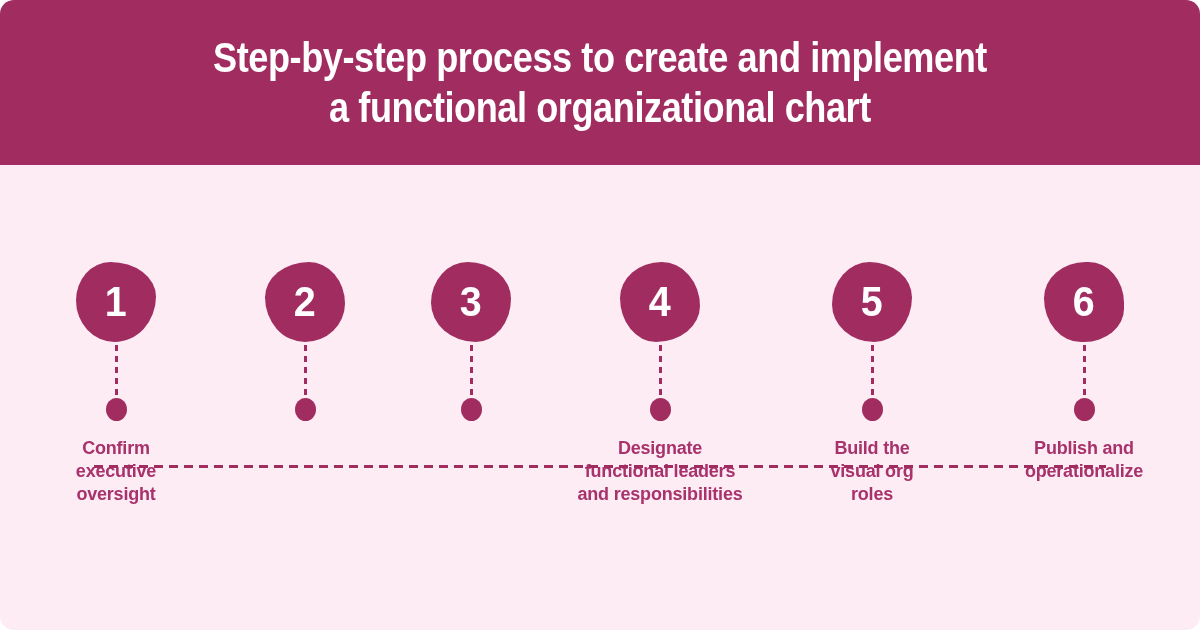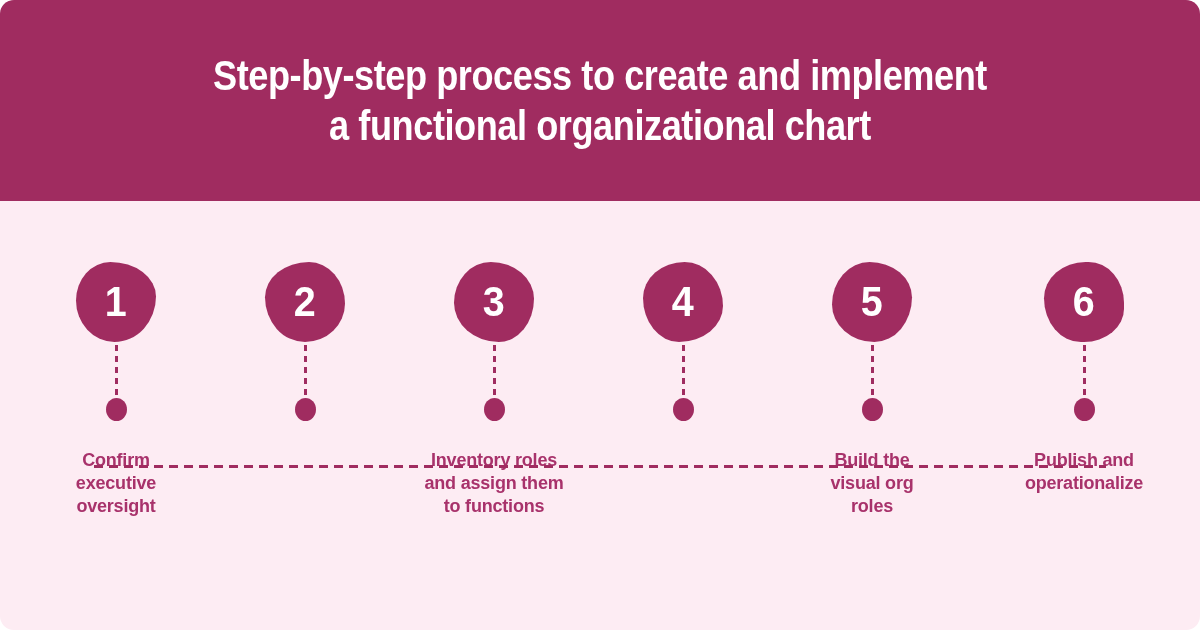--- a/index.html
+++ b/index.html
@@ -19,21 +19,21 @@
     position: relative;
     width: 1200px; height: 630px;
     background: var(--background, #FDECF3);
     border-radius: 14px;
     overflow: hidden;
   }
   
   .header {
     position: absolute;
     top: 0; left: 0; right: 0;
-    height: 201px;
+    height: 165px;
     background: var(--primary, #A02C60);
     border-radius: 12px 12px 0 0;
     display: flex;
     align-items: center;
     justify-content: center;
   }
   .title {
     color: var(--title-text, #fff);
     font-size: 42px;
     font-weight: bold;
@@ -96,21 +96,21 @@
     background: repeating-linear-gradient(180deg,
       currentColor 0 6px, transparent 6px 11px);
   }
   .dot {
     width: 21px; height: 23px;
     margin-top: 3px;
     border-radius: 50%;
     background: var(--primary, #A02C60);
   }
   .step-label {
-    margin-top: 28px;
+    margin-top: 16px;
     width: 212px;
     color: var(--label-text, #A8326B);
     font-size: 18px;
     font-weight: bold;
     line-height: 23px;
     letter-spacing: -0.2px;
     text-align: center;
     white-space: pre-line;
   }
 </style>
@@ -145,31 +145,31 @@
       <div class="drop-line"></div>
       <div class="dot"></div>
     </div>
 
     <div class="step">
       <div class="blob">
         <span class="blob-number">3</span>
       </div>
       <div class="drop-line"></div>
       <div class="dot"></div>
-      <div class="step-label">Inventory roles
-and assign them
-to functions</div>
     </div>
 
     <div class="step">
       <div class="blob">
         <span class="blob-number">4</span>
       </div>
       <div class="drop-line"></div>
       <div class="dot"></div>
+      <div class="step-label">Designate
+functional leaders
+and responsibilities</div>
     </div>
 
     <div class="step">
       <div class="blob">
         <span class="blob-number">5</span>
       </div>
       <div class="drop-line"></div>
       <div class="dot"></div>
       <div class="step-label">Build the
 visual org

